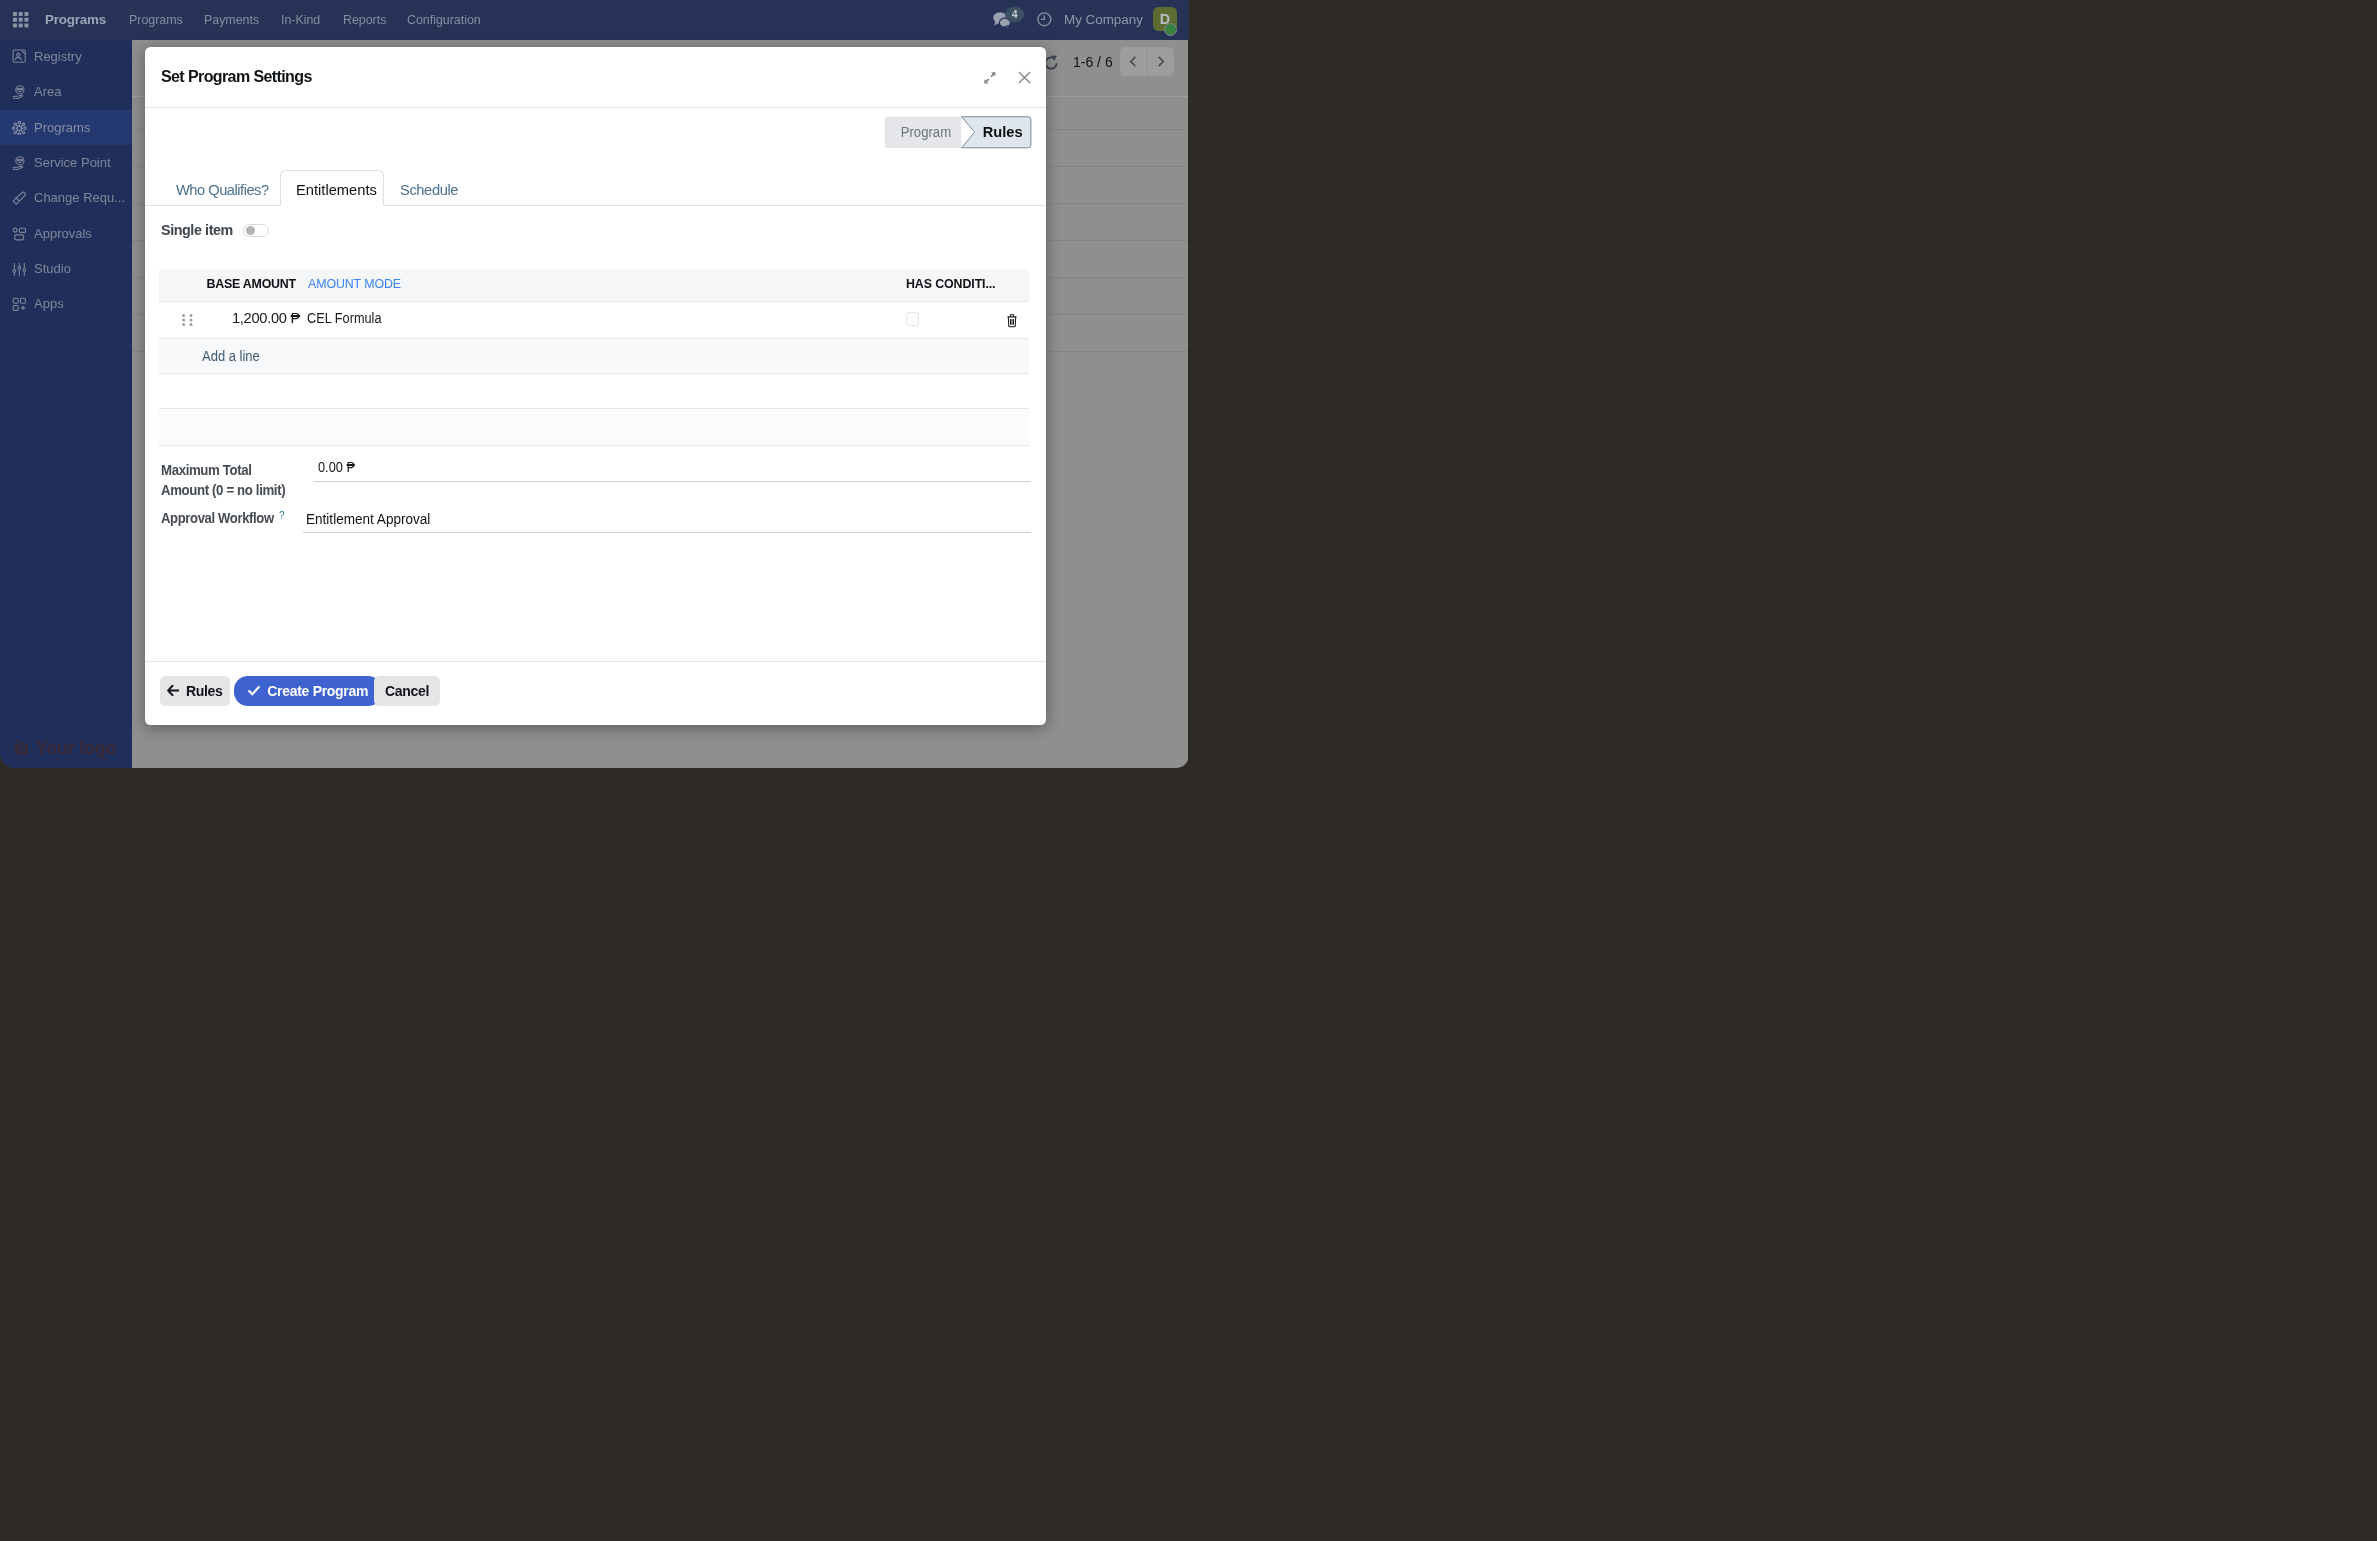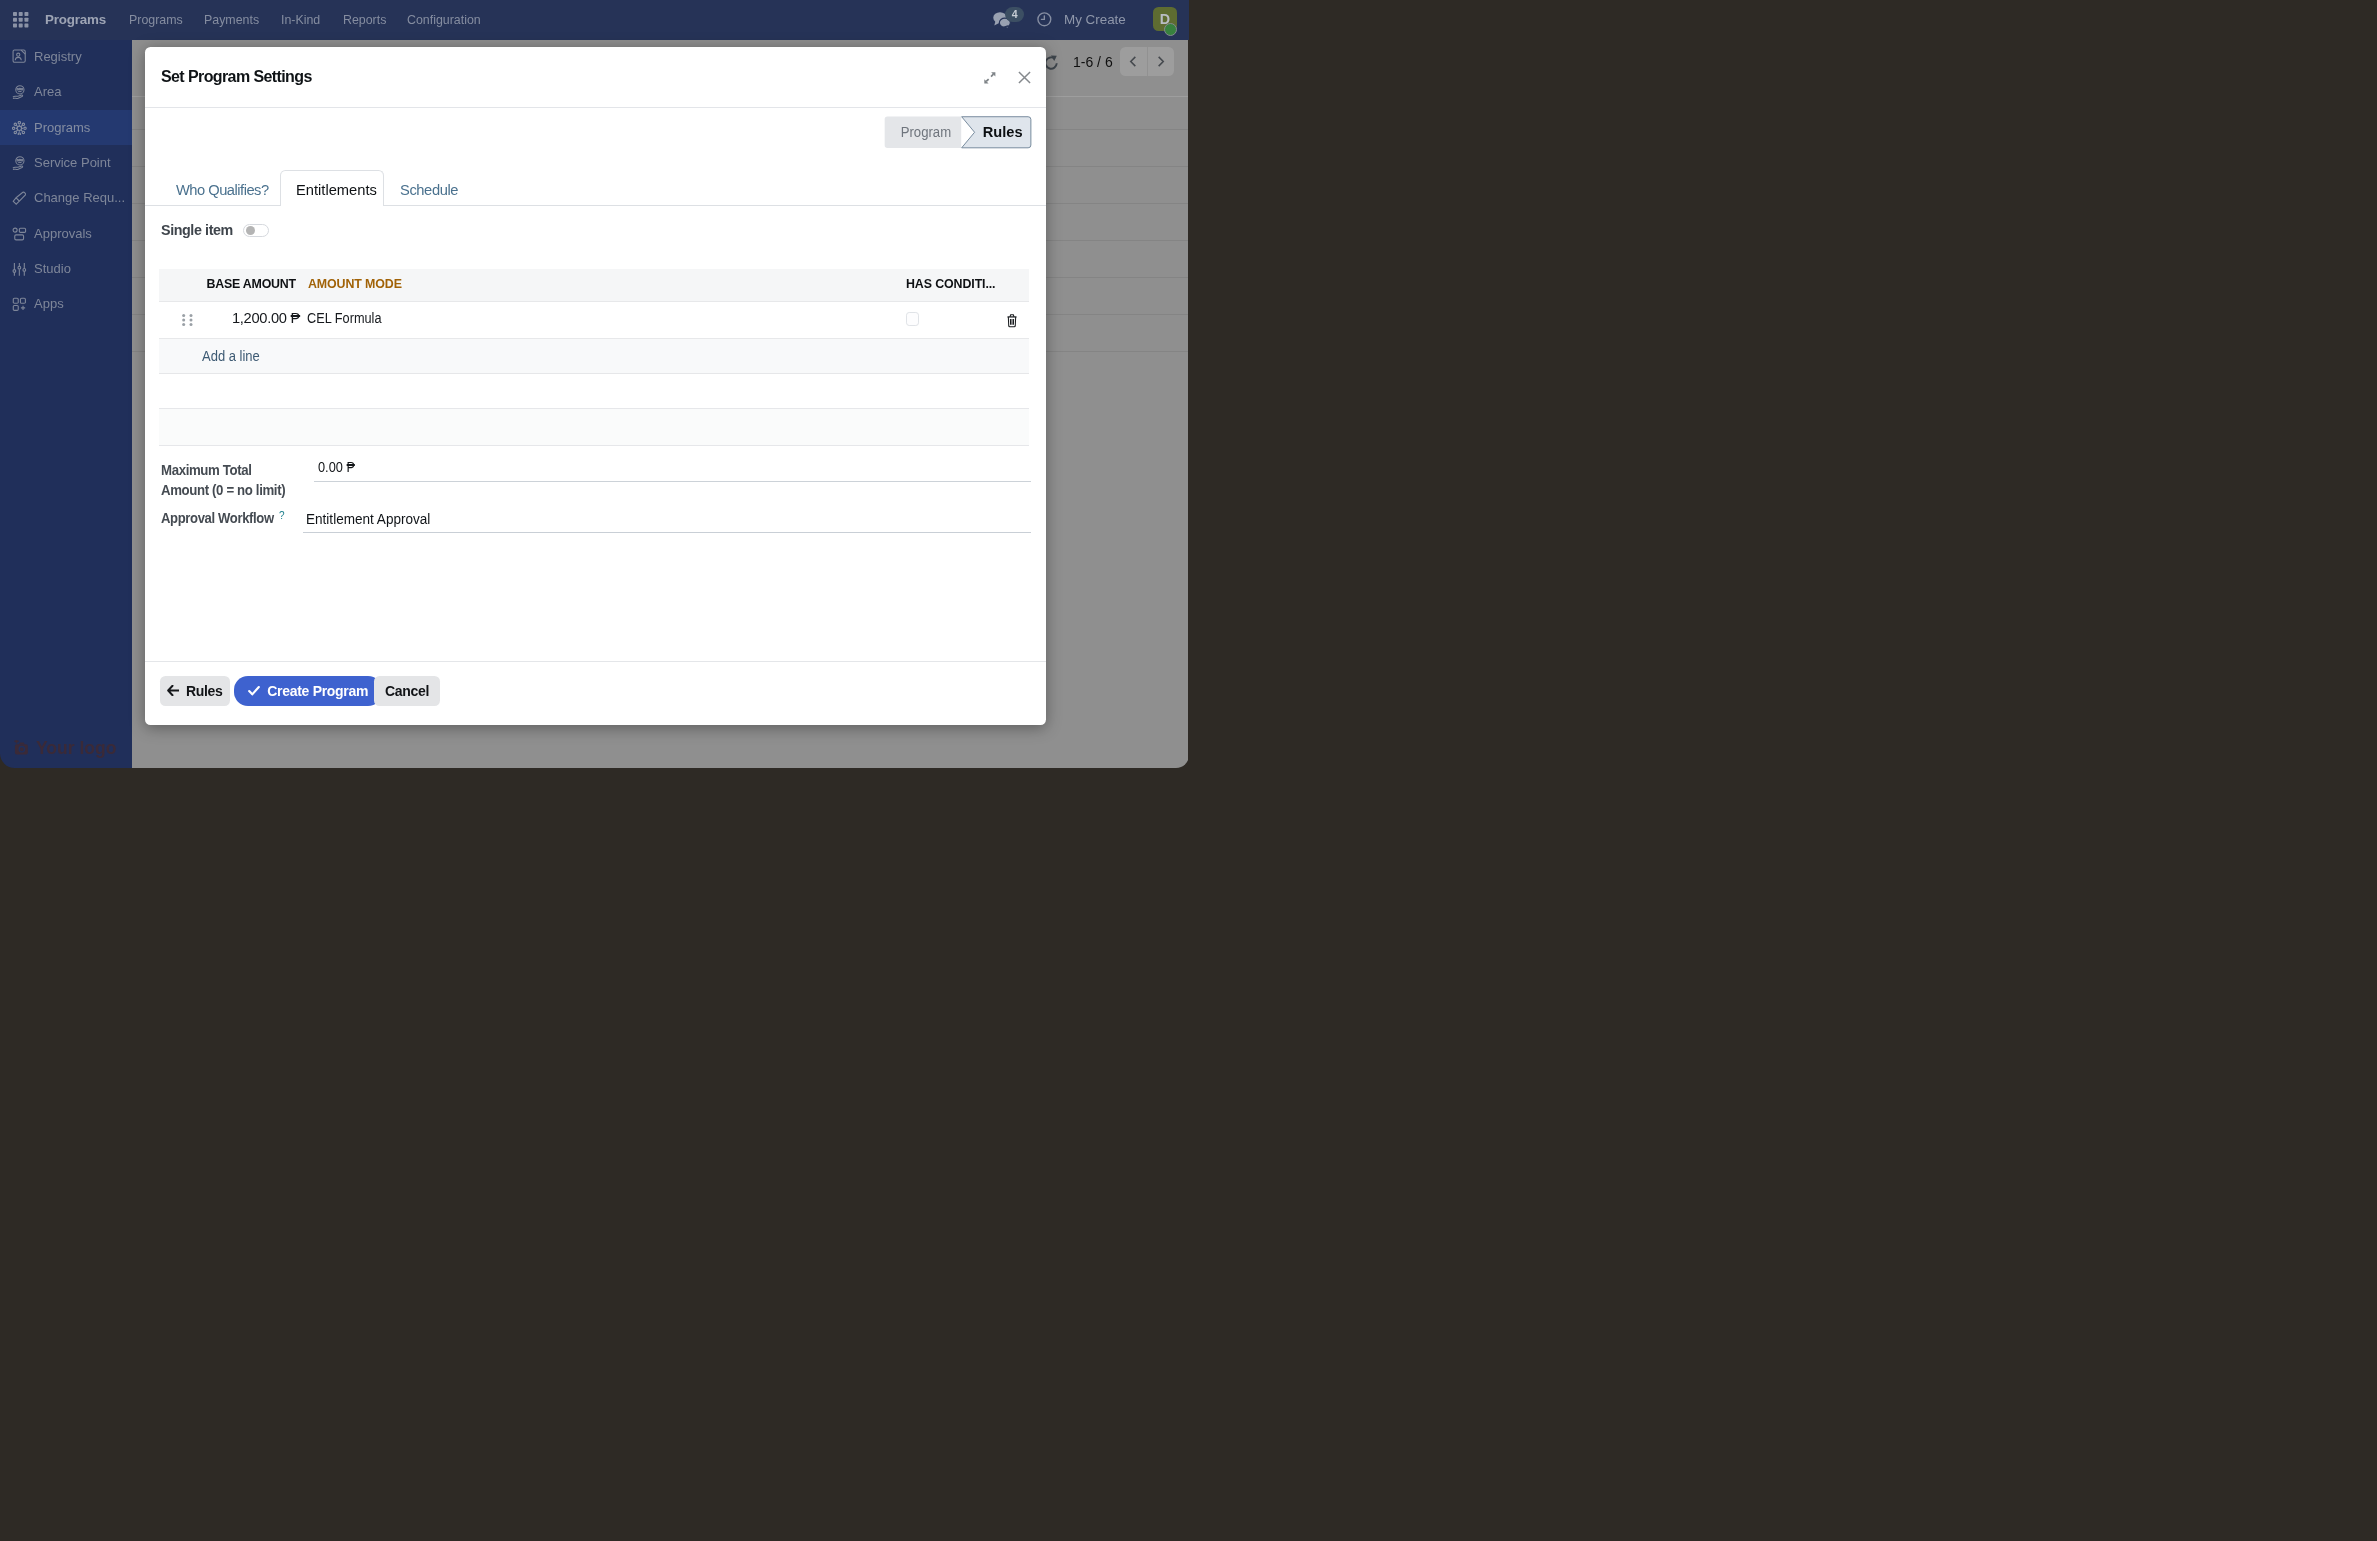--- a/index.html
+++ b/index.html
@@ -189,21 +189,21 @@
             <ellipse cx="12.9" cy="11.6" rx="6" ry="5"></ellipse>
             <path d="M15.8 15.2 L18.8 18.6 L12.4 16.4 Z"></path>
           </g>
         </g>
       </svg>
       <div class="abs" style="left:1005px; top:7.4px; width:19.3px; height:15px; border-radius:7.6px; background:#3c4f63; color:#c6cdd4; font-size:10.6px; font-weight:700; text-align:center; line-height:15px;">4</div>
       <svg class="abs" style="left:1037px; top:12px;" width="14.7" height="14.7" viewBox="0 0 16 16">
         <circle cx="8" cy="8" r="7" fill="none" stroke="#868ea2" stroke-width="1.5"></circle>
         <path d="M8 4.2 L8 8 L4.8 8" fill="none" stroke="#868ea2" stroke-width="1.5" stroke-linecap="round"></path>
       </svg>
-      <div class="navtxt" style="left:1064px; font-size:13.4px; color:#8f97aa;">My Create</div>
+      <div class="navtxt" style="left:1064px; font-size:13.4px; color:#8f97aa;">My Company</div>
       <div class="abs" style="left:1153px; top:7px; width:24px; height:24px; border-radius:5.5px; background:#5e6c31; color:#b9bdc4; font-size:14.3px; font-weight:700; text-align:center; line-height:24px;">D</div>
       <div class="abs" style="left:1164px; top:22.6px; width:13px; height:13px; border-radius:50%; background:#38813e; border:1.4px solid #84898f;"></div>
     </div>
   </div>
   <div id="modal">
     <div class="m" style="left:16px; top:21.5px; font-size:16px; font-weight:700; color:#0f1316; line-height:16px; letter-spacing:-0.6px;">Set Program Settings</div>
     <svg class="m" style="left:837px; top:23px;" width="15.7" height="15.7" viewBox="0 0 17 17">
       <g stroke="#7e8387" stroke-width="1.9" fill="#7e8387">
         <path d="M4.6 12.4 L7.2 9.8 M9.8 7.2 L12.4 4.6" fill="none"></path>
         <path d="M9.9 2.5 L14.5 2.5 L14.5 7.1 Z" stroke="none"></path>
@@ -228,21 +228,21 @@
     <div class="m" style="left:151px; top:136px; font-size:14.7px; line-height:14.7px; color:#0e1114;">Entitlements</div>
     <div class="m" style="left:255px; top:136px; font-size:14.7px; line-height:14.7px; color:#4a718e; letter-spacing:-0.4px;">Schedule</div>
 
     <div class="m" style="left:16px; top:176px; font-size:14.3px; line-height:14.3px; font-weight:700; color:#3f454c; letter-spacing:-0.4px;">Single item</div>
     <div class="m" style="left:98px; top:177px; width:26px; height:13.4px; border-radius:6.7px; background:#fff; border:0.9px solid #d6d9de;">
       <div class="abs" style="left:1.8px; top:1.2px; width:9px; height:9px; border-radius:50%; background:#b4b4b4;"></div>
     </div>
 
     <div class="m" style="left:14px; top:222px; width:870px; height:33px; background:#f5f6f7; border-bottom:0.9px solid #e7e8ea;"></div>
     <div class="m" style="left:55px; top:231px; width:96px; text-align:right; font-size:12.4px; line-height:12.4px; font-weight:700; color:#0f1114; letter-spacing:-0.2px;">BASE AMOUNT</div>
-    <div class="m" style="left:163px; top:231px; font-size:12.4px; line-height:12.4px; font-weight:700; color:#a16207; letter-spacing:-0.1px;">AMOUNT MODE</div>
+    <div class="m" style="left:163px; top:231px; font-size:12.4px; line-height:12.4px; font-weight:400; color:#3b82f6; letter-spacing:-0.1px;">AMOUNT MODE</div>
     <div class="m" style="left:761px; top:231px; font-size:12.4px; line-height:12.4px; font-weight:700; color:#0f1114; letter-spacing:-0.1px;">HAS CONDITI...</div>
     <div class="m" style="left:14px; top:291px; width:870px; height:0.9px; background:#e7e8ea;"></div>
     <svg class="m" style="left:35px; top:266px;" width="14.7" height="14" viewBox="0 0 16 15">
       <g fill="#9aa0a6">
           <circle cx="4" cy="2.6" r="1.65"></circle>
           <circle cx="12" cy="2.6" r="1.65"></circle>
           <circle cx="4" cy="7.5" r="1.65"></circle>
           <circle cx="12" cy="7.5" r="1.65"></circle>
           <circle cx="4" cy="12.4" r="1.65"></circle>
           <circle cx="12" cy="12.4" r="1.65"></circle>

